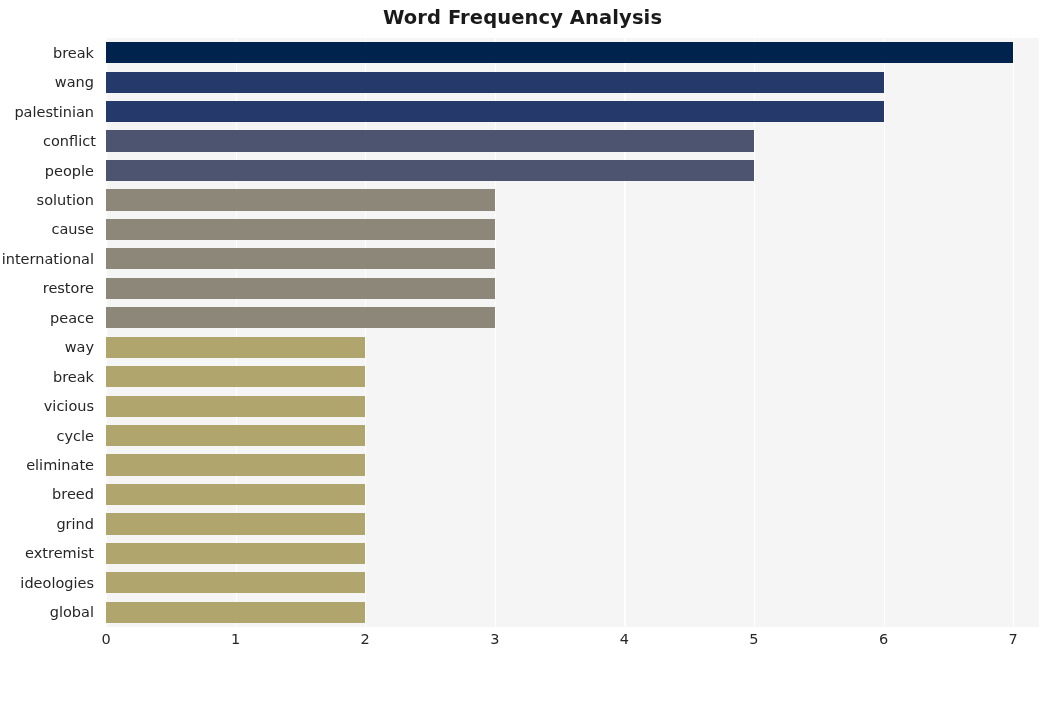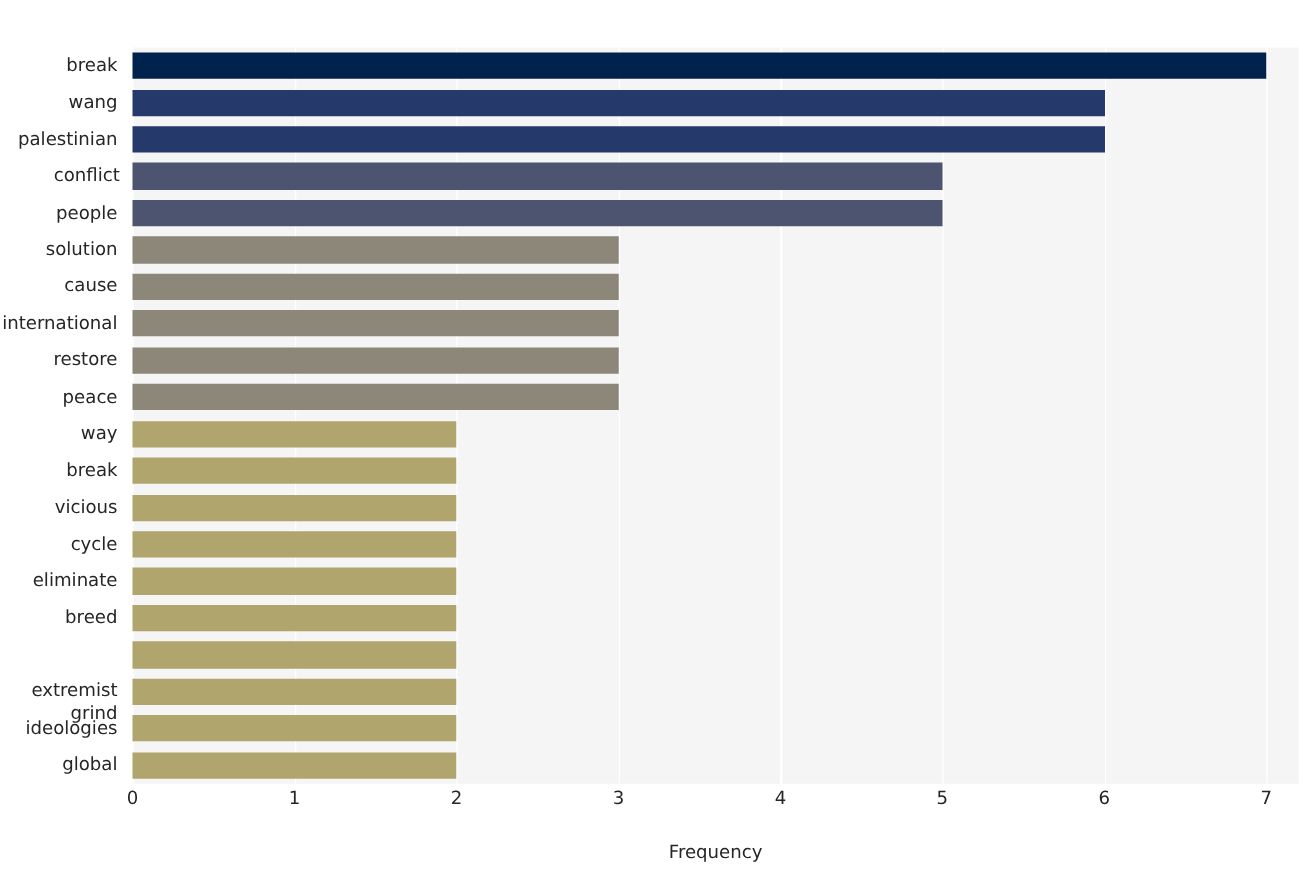--- a/index.html
+++ b/index.html
@@ -123,20 +123,21 @@
     text-align: center;
     font-size: 14.5px;
     color: #262626;
   }
 </style>
 </head>
 <body>
 
 <div id="figure" style="background: rgb(255, 255, 255);">
 
+  <div id="chart-title">Word Frequency Analysis</div>
 
   <div id="plot-area" style="background: rgb(245, 245, 246);">
     <div id="gridlines">
         <div class="gridline" style="left: 0px;"></div>
         <div class="gridline" style="left: 129.583px;"></div>
         <div class="gridline" style="left: 259.167px;"></div>
         <div class="gridline" style="left: 388.75px;"></div>
         <div class="gridline" style="left: 518.333px;"></div>
         <div class="gridline" style="left: 647.917px;"></div>
         <div class="gridline" style="left: 777.5px;"></div>
@@ -216,32 +217,31 @@
       <div class="y-tick-label" style="top: 191.425px;">cause</div>
       <div class="y-tick-label" style="top: 220.875px;">international</div>
       <div class="y-tick-label" style="top: 250.325px;">restore</div>
       <div class="y-tick-label" style="top: 279.775px;">peace</div>
       <div class="y-tick-label" style="top: 309.225px; padding-left: 16px;">way</div>
       <div class="y-tick-label" style="top: 338.675px;">break</div>
       <div class="y-tick-label" style="top: 368.125px;">vicious</div>
       <div class="y-tick-label" style="top: 397.575px;">cycle</div>
       <div class="y-tick-label" style="top: 427.025px;">eliminate</div>
       <div class="y-tick-label" style="top: 456.475px;">breed</div>
-      <div class="y-tick-label" style="top: 485.925px; margin-top: 47px;">grind</div>
+      <div class="y-tick-label" style="top: 485.925px;">grind</div>
       <div class="y-tick-label" style="top: 515.375px;">extremist</div>
       <div class="y-tick-label" style="top: 544.825px;">ideologies</div>
       <div class="y-tick-label" style="top: 574.275px;">global</div>
     </div>
 
   <div id="x-tick-labels">
       <div class="x-tick-label" style="left: 0px;">0</div>
       <div class="x-tick-label" style="left: 129.583px;">1</div>
       <div class="x-tick-label" style="left: 259.167px;">2</div>
       <div class="x-tick-label" style="left: 388.75px;">3</div>
       <div class="x-tick-label" style="left: 518.333px;">4</div>
       <div class="x-tick-label" style="left: 647.917px;">5</div>
       <div class="x-tick-label" style="left: 777.5px;">6</div>
       <div class="x-tick-label" style="left: 907.083px;">7</div>
     </div>
 
-  <div id="x-axis-label">Frequency</div>
 
 </div>
 
 </body></html>

